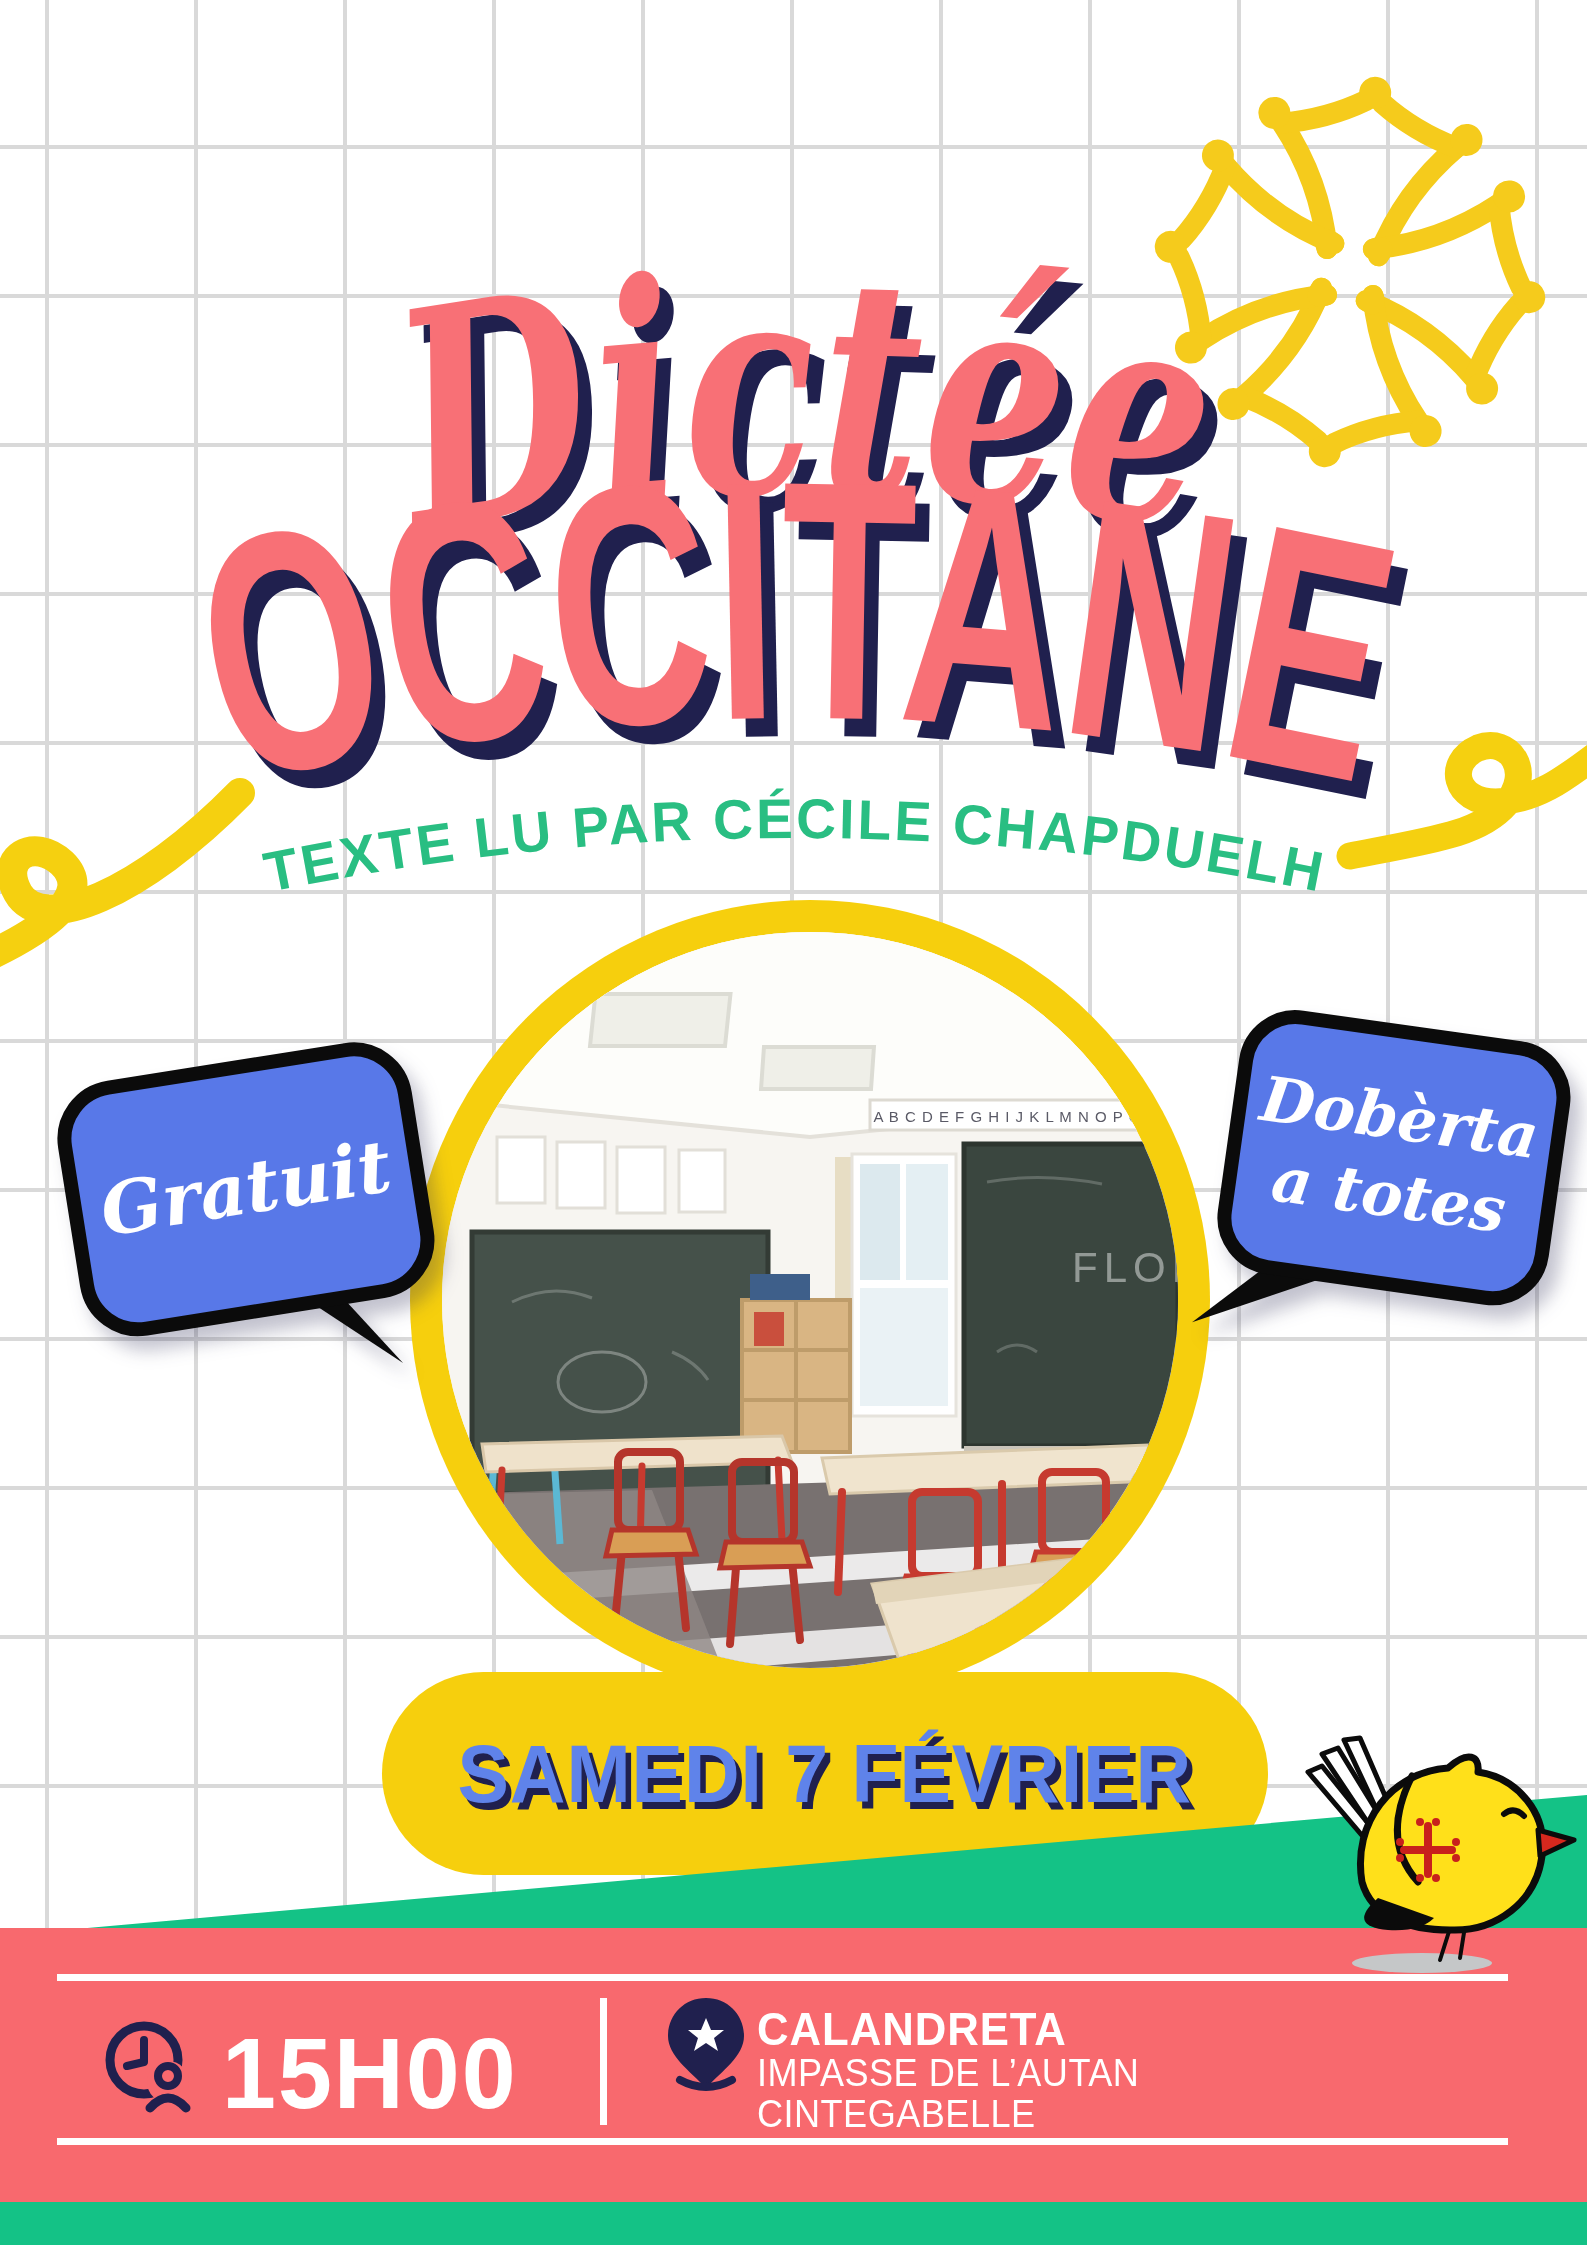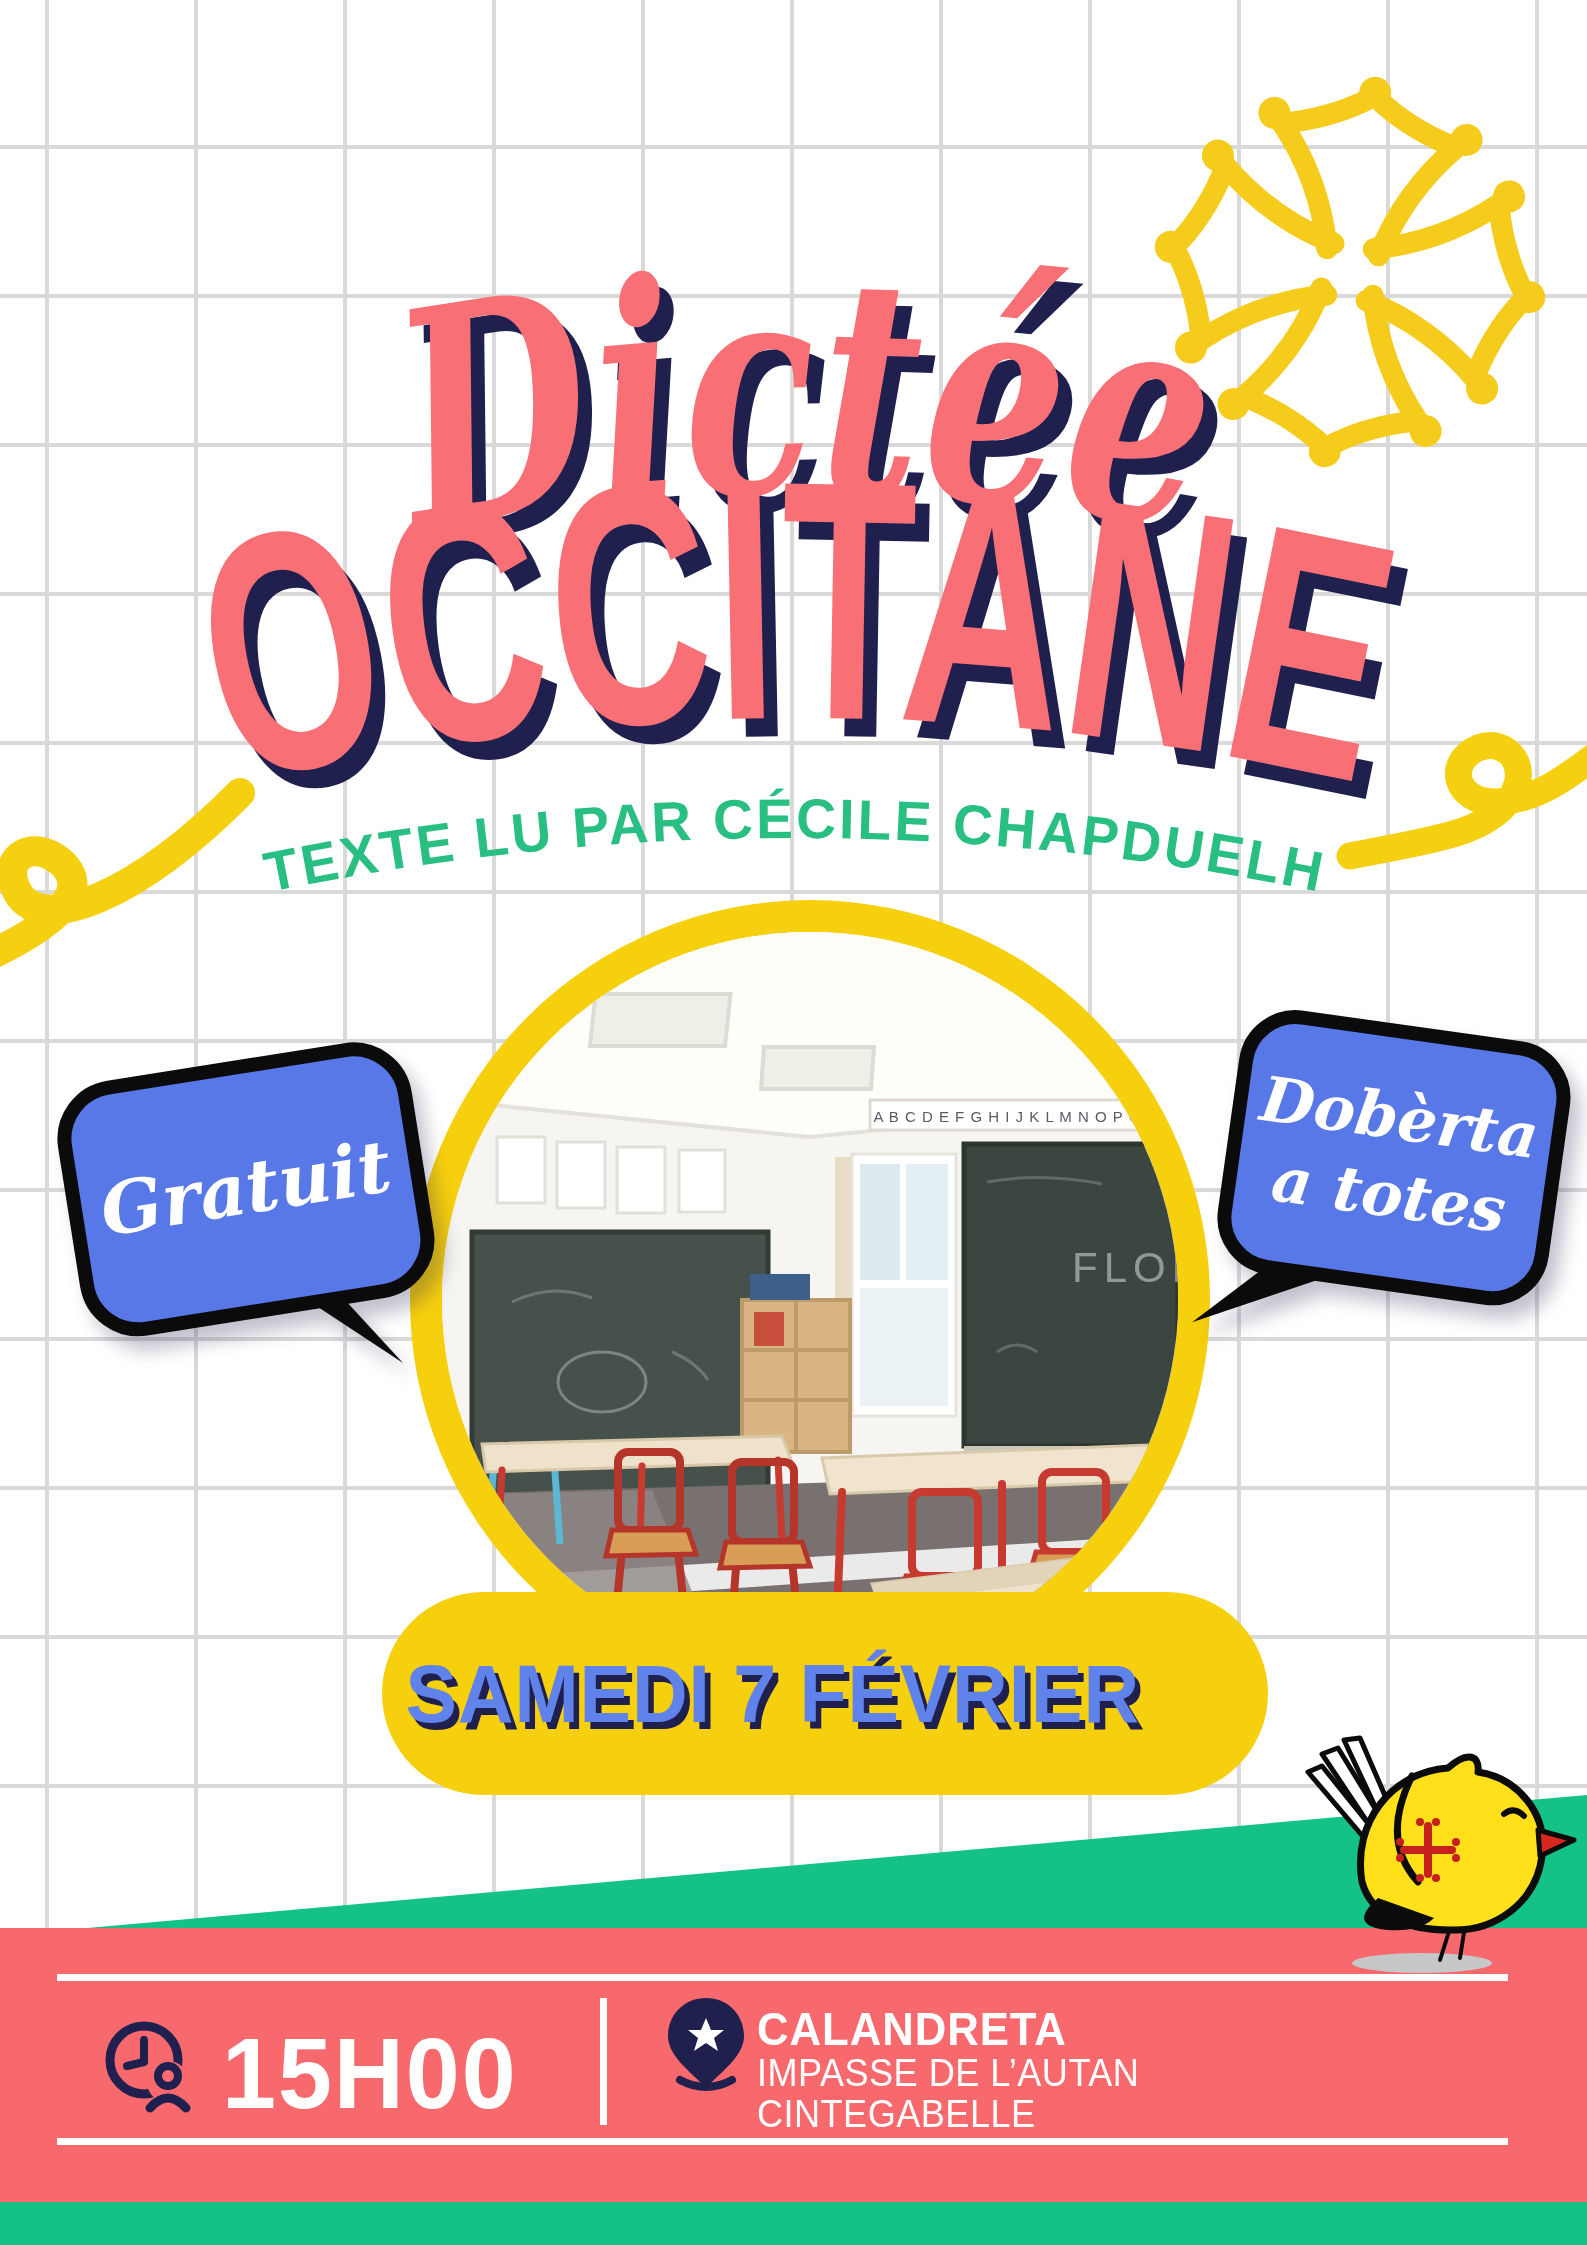--- a/index.html
+++ b/index.html
@@ -39,22 +39,22 @@
     left:410px;top:900px;width:800px;height:800px;border-radius:50%;
     background:#F6CF0D;
   }
   #photo-circle{
     left:442px;top:932px;width:736px;height:736px;border-radius:50%;
     overflow:hidden;background:#F7F5F1;
   }
 
   
   #date-pill{
-    left:382px;top:1592px;width:886px;height:203px;border-radius:102px;
-    background:#F6CF0D;display:flex;align-items:center;justify-content:flex-start;
+    left:382px;top:1672px;width:886px;height:203px;border-radius:102px;
+    background:#F6CF0D;display:flex;align-items:center;justify-content:center;
   }
   #date-pill-label{
     font-size:82px;font-weight:bold;letter-spacing:1px;color:#5F83EA;
     transform:scaleX(.94);white-space:nowrap;
     text-shadow:6px 7px 0 #20204E;
   }
 
   
   #green-wedge{
     left:0;top:1795px;width:1587px;height:134px;background:#14C286;

